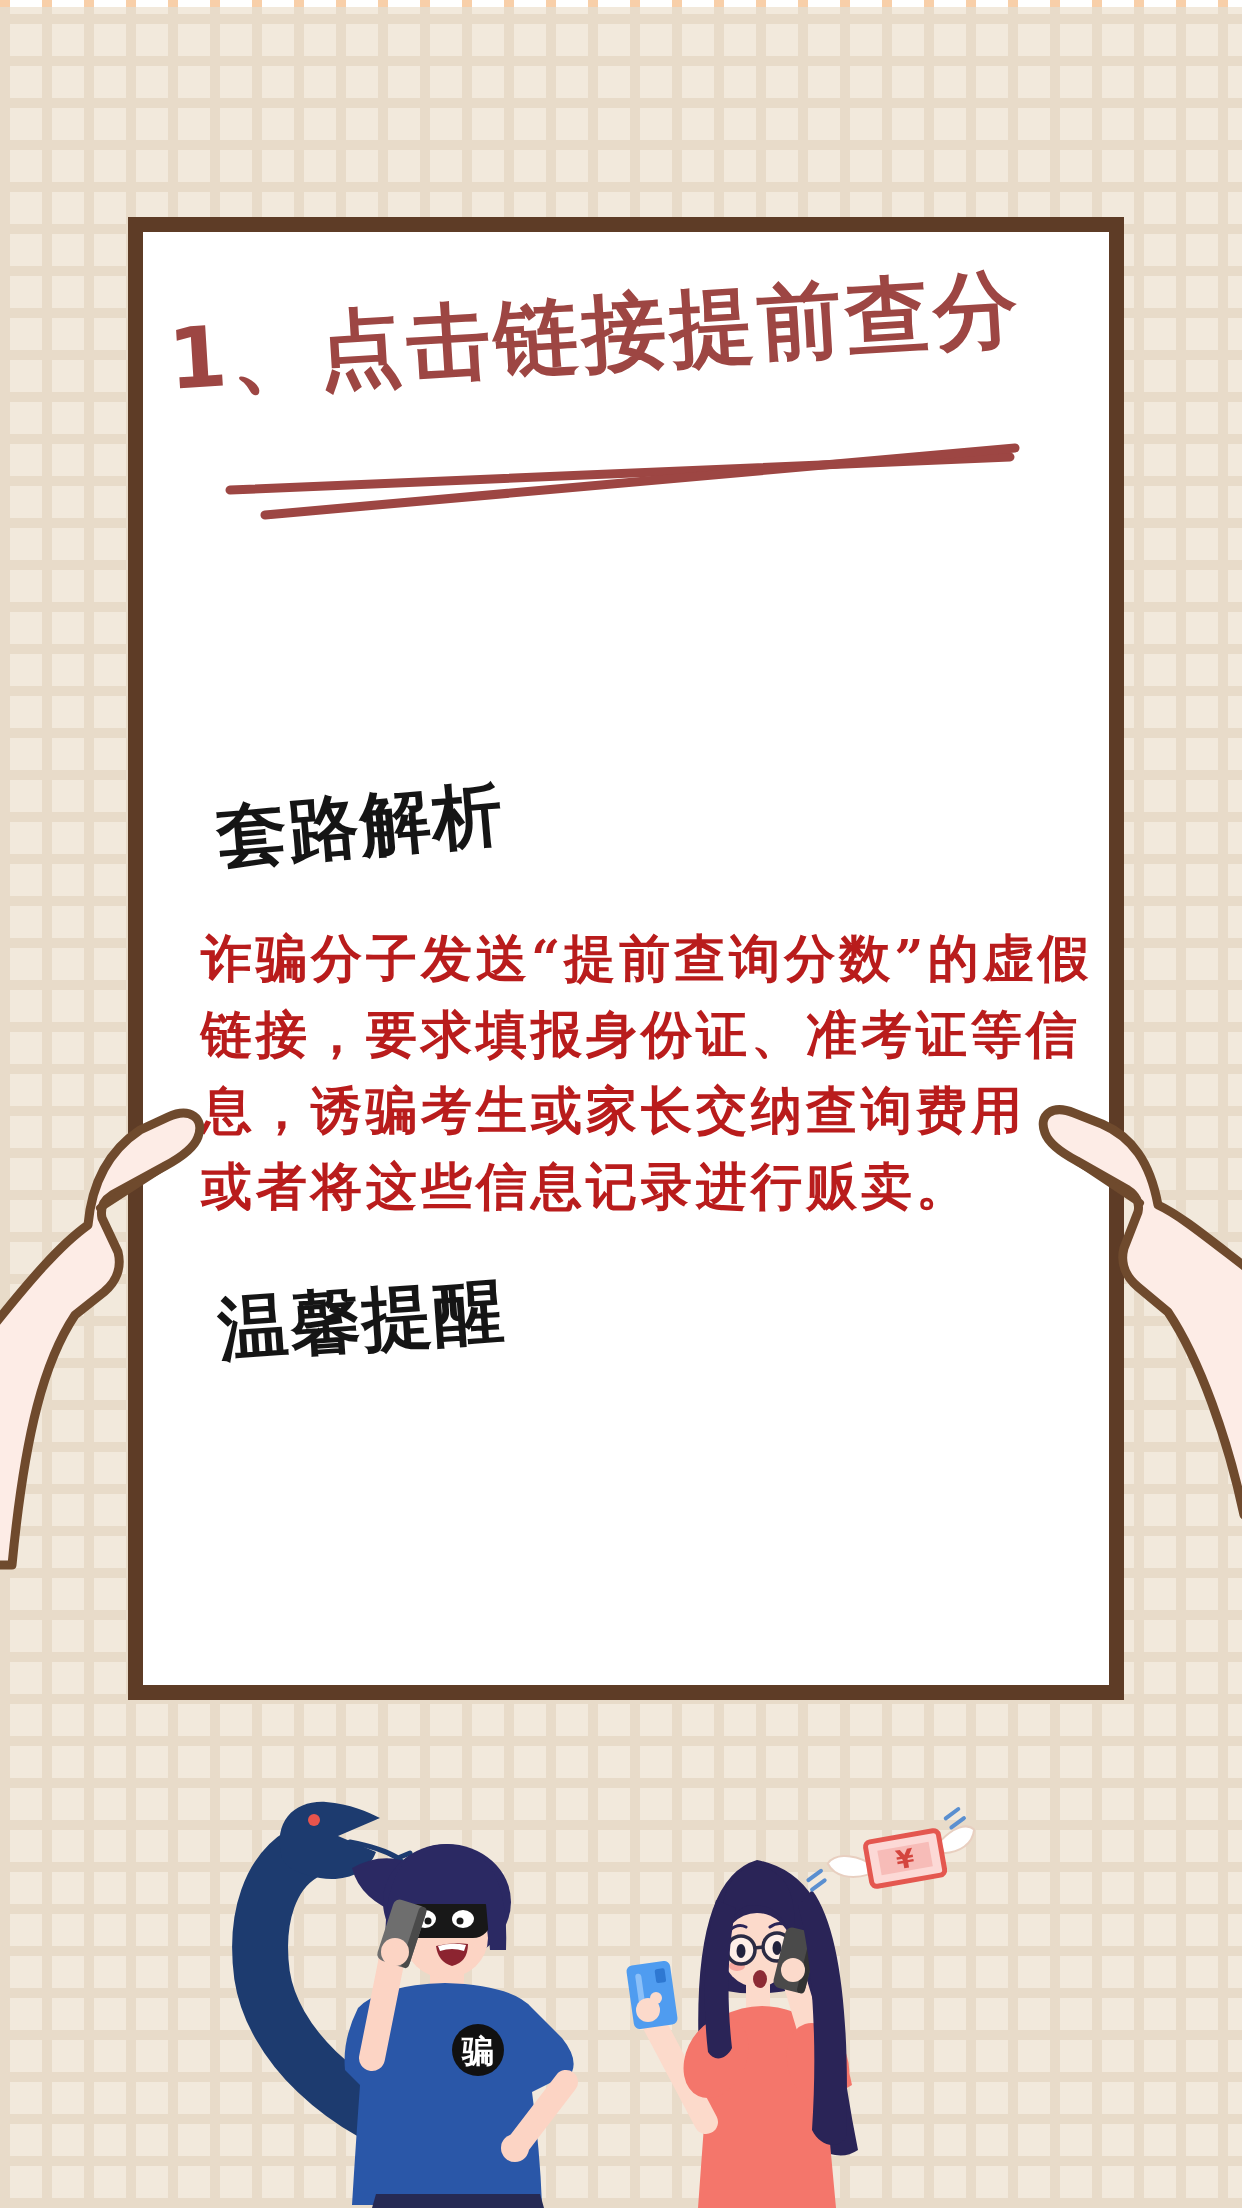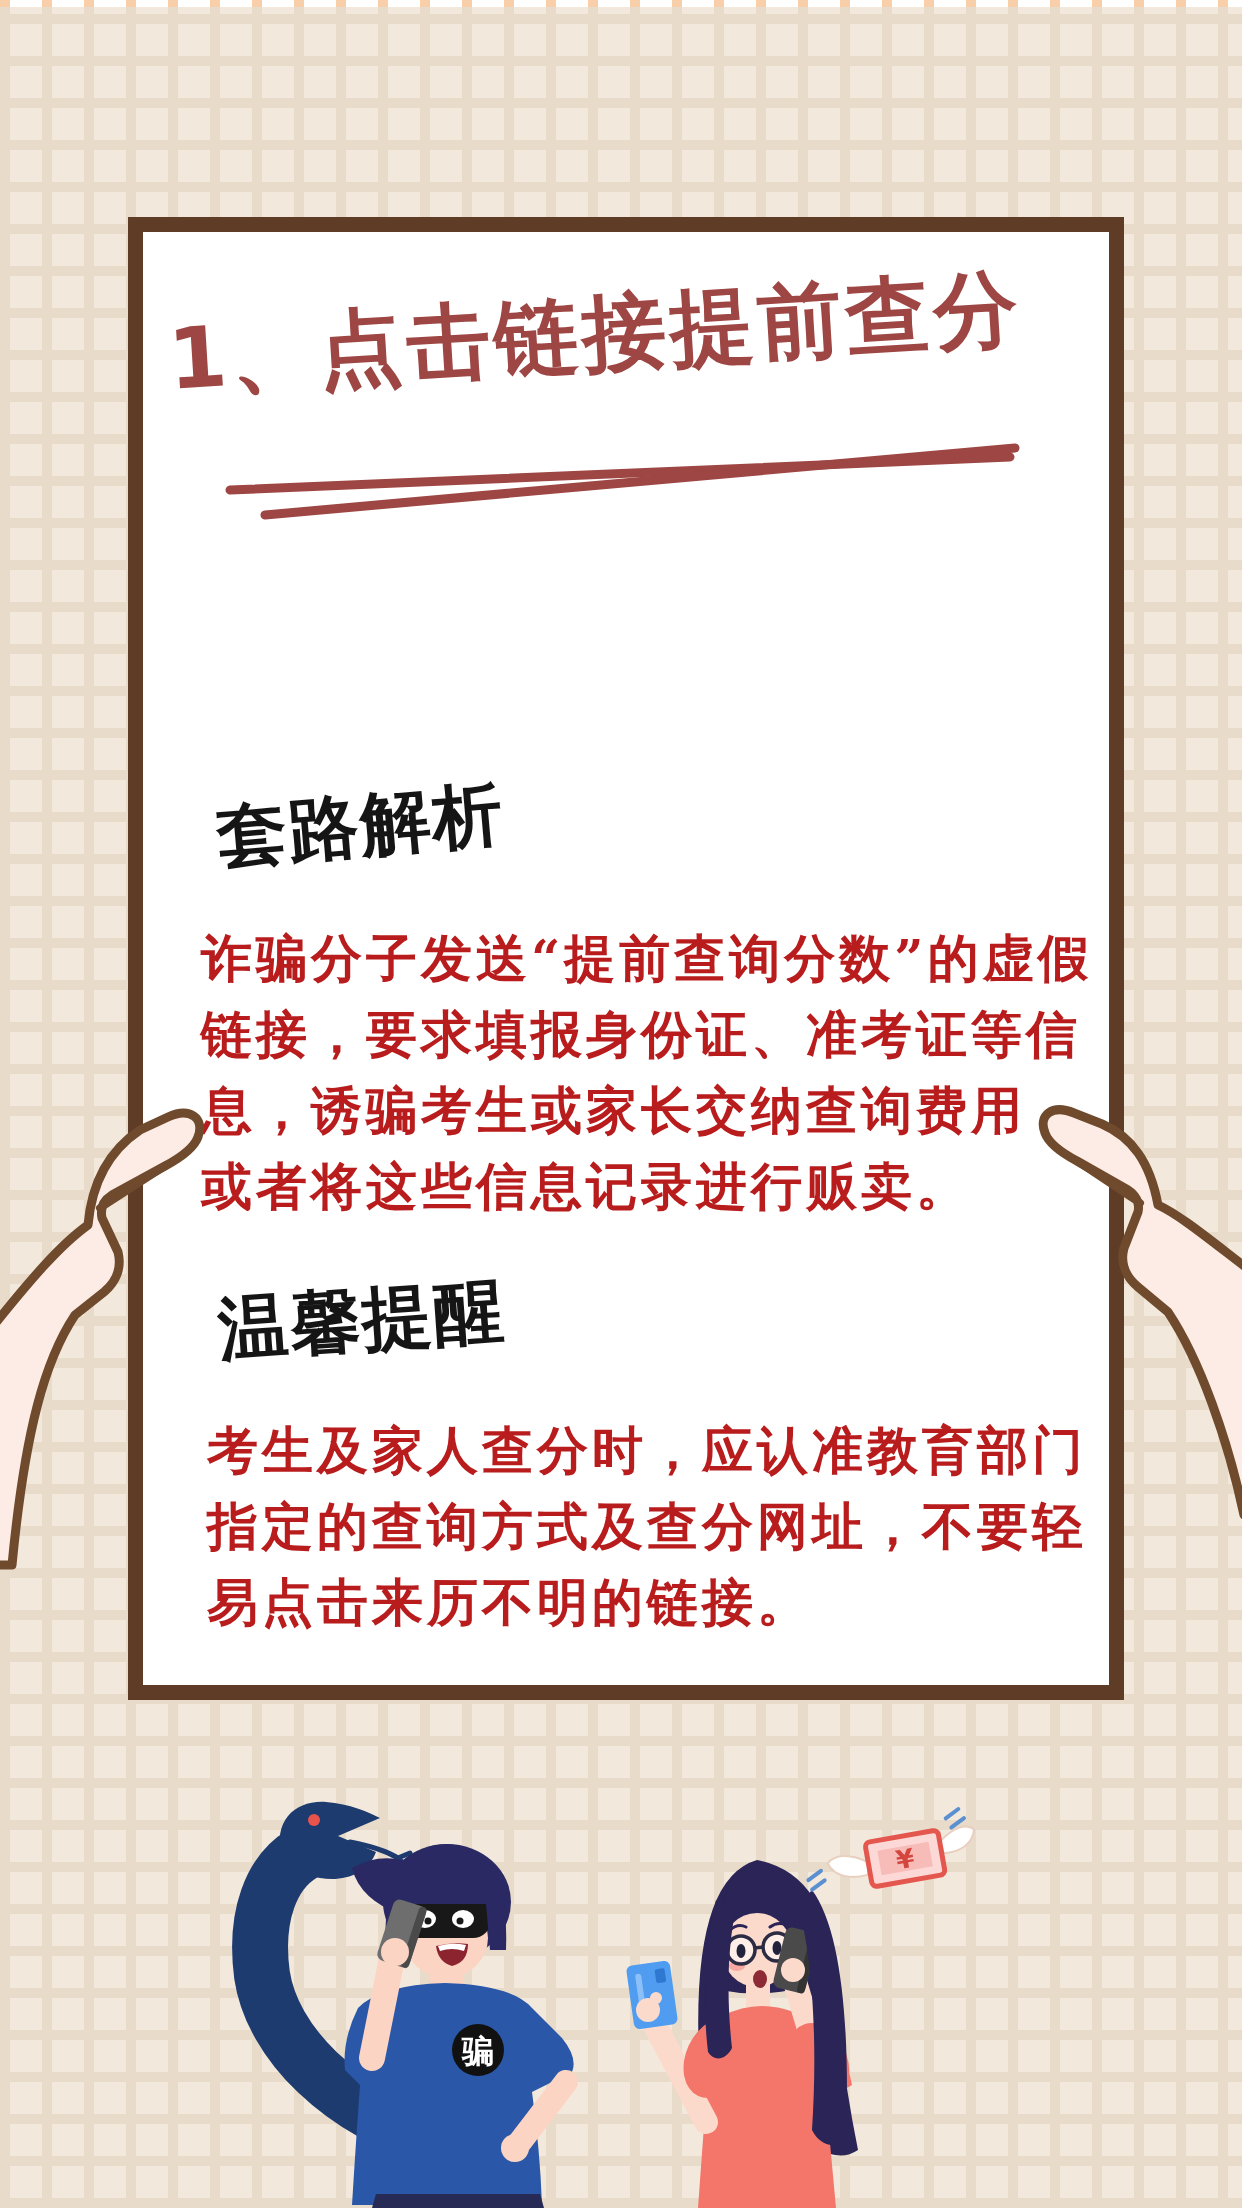--- a/index.html
+++ b/index.html
@@ -51,23 +51,20 @@
 <div id="top-strip"></div>
 
 <div id="poster">
   <div class="poster-title">1、点击链接提前查分</div>
   <div class="section-heading" id="heading-1">套路解析</div>
   <div class="section-body" id="body-1">诈骗分子发送“提前查询分数”的虚假
 链接，要求填报身份证、准考证等信
 息，诱骗考生或家长交纳查询费用，
 或者将这些信息记录进行贩卖。</div>
   <div class="section-heading" id="heading-2">温馨提醒</div>
-  <div class="section-body" id="body-2">考生及家人查分时，应认准教育部门
-指定的查询方式及查分网址，不要轻
-易点击来历不明的链接。</div>
 </div>
 
 <svg id="overlay" viewBox="0 0 1242 2208" xmlns="http://www.w3.org/2000/svg">
 
   <g stroke="#9d4643" stroke-width="9" stroke-linecap="round">
     <line x1="230" y1="490" x2="1010" y2="457"></line>
     <line x1="265" y1="515" x2="1015" y2="448"></line>
   </g>
 
   <g>

